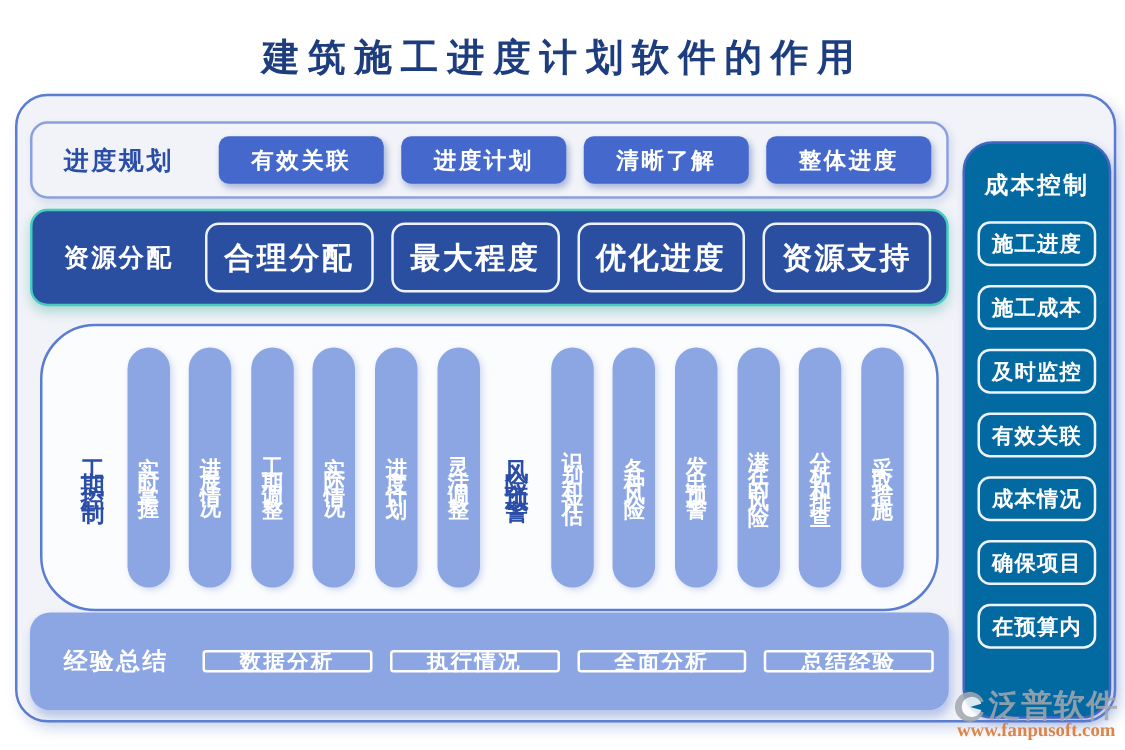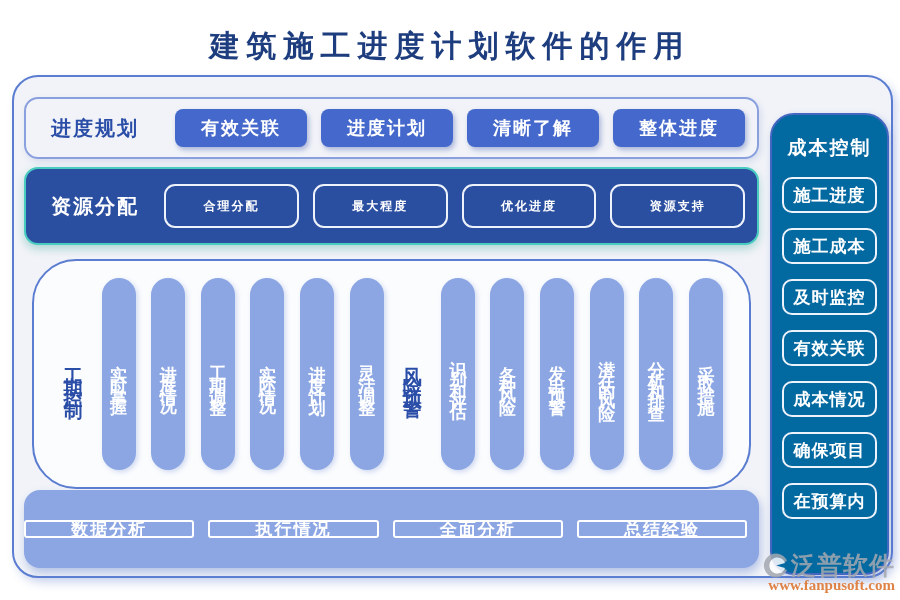--- a/index.html
+++ b/index.html
@@ -46,23 +46,23 @@
     position: absolute; left: 10px; top: 90px; width: 735px; height: 78px;
     background: #2b4fa0; border: 2px solid #49ccc0; border-radius: 14px;
     display: flex; align-items: center;
     box-shadow: 0 4px 9px rgba(45,160,145,.35);
   }
   .row-label-white {
     width: 138px; text-align: center; color: #ffffff;
     font-size: 20px; font-weight: bold; letter-spacing: 2px; flex: none;
   }
   .chip-outline {
-    flex: 1; height: 44px; background: transparent;
+    flex: 1; height: 56px; background: transparent;
     border: 2px solid #eef2fb; border-radius: 11px;
-    color: #ffffff; font-size: 12px; font-weight: bold; letter-spacing: 2px;
+    color: #ffffff; font-size: 24px; font-weight: bold; letter-spacing: 2px;
     display: flex; align-items: center; justify-content: center;
   }
 
   
   .mid {
     position: absolute; left: 18px; top: 182px; width: 719px; height: 230px;
     background: #fbfcfe; border: 2px solid #5b7dd1; border-radius: 44px;
     display: flex; align-items: center; justify-content: space-between;
     padding: 0 26px;
   }
@@ -107,21 +107,21 @@
   .side-item {
     height: 36px; border: 2px solid #eef2fb; border-radius: 10px;
     margin: 0 2px 15px; color: #ffffff; font-size: 17px; font-weight: bold;
     letter-spacing: 1px;
     display: flex; align-items: center; justify-content: center;
   }
 
   
   .logo {
     position: absolute; right: 5px; bottom: 6px; z-index: 5;
-    text-align: right; line-height: 1.05;
+    text-align: center; line-height: 1.05;
   }
   .logo-top {
     display: flex; align-items: center; justify-content: flex-end; gap: 2px;
     color: #a3a8b0; font-size: 25px; font-weight: bold; letter-spacing: 1px;
     opacity: .85;
   }
   .logo-url {
     font-family: "Liberation Serif", serif;
     color: #dd7733; font-size: 15px; font-weight: bold; opacity: .9;
   }
@@ -166,20 +166,21 @@
       <div class="vlabel">风险预警</div>
       <div class="pill">识别和评估</div>
       <div class="pill">各种风险</div>
       <div class="pill">发出预警</div>
       <div class="pill">潜在的风险</div>
       <div class="pill">分析和排查</div>
       <div class="pill">采取措施</div>
     </div>
 
     <div class="row-exp">
+      <div class="row-label-white">经验总结</div>
       <div class="chips">
         <div class="chip-rect">数据分析</div>
         <div class="chip-rect">执行情况</div>
         <div class="chip-rect">全面分析</div>
         <div class="chip-rect">总结经验</div>
       </div>
     </div>
 
     <div class="sidebar">
       <div class="sidebar-header">成本控制</div>

